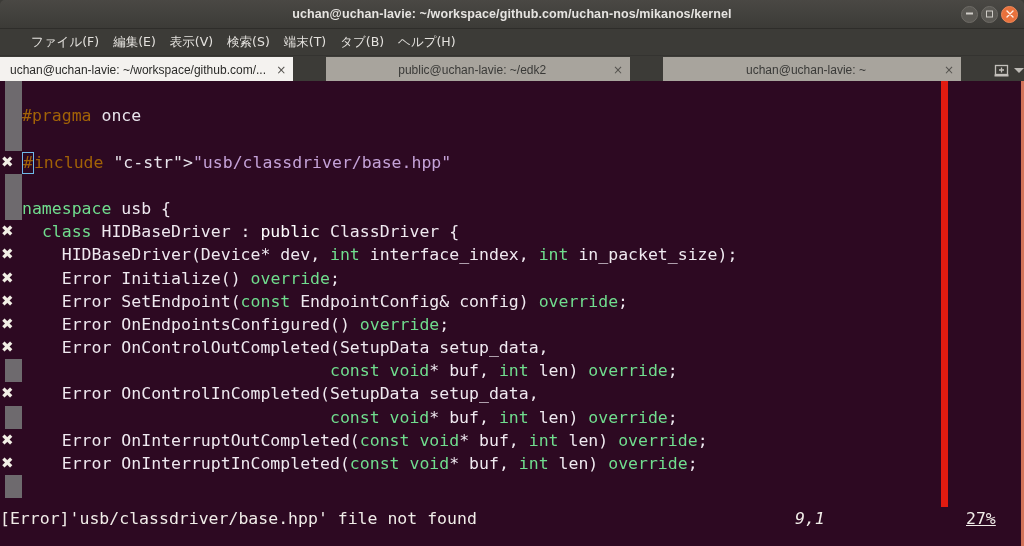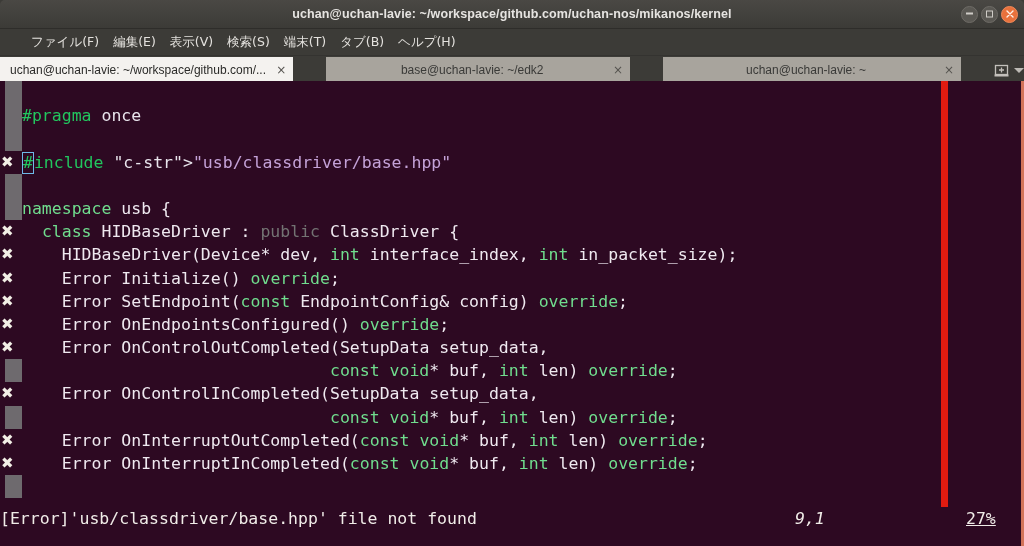--- a/index.html
+++ b/index.html
@@ -215,25 +215,25 @@
   }
   .codetext {
     position: absolute;
     left: 22px;
     top: 0;
     height: 23.2px;
     line-height: 23.2px;
     white-space: pre;
   }
   
-  .c-pre   { color: #22c55e; }          
+  .c-pre   { color: #a16207; }          
   .c-str   { color: #c4a2d8; }          
   .c-kw    { color: #70dd8e; }          
   .c-id    { color: #efe9f0; }          
-  .c-acc   { color: #737373; text-align: right; }          
+  .c-acc   { color: #ffffff; text-align: right; }          
   .cursor-box {
     display: inline-block;
     border: 1.5px solid #6fb9e8;
     box-sizing: border-box;
     line-height: 20px;
     height: 22px;
     margin: 0;
     padding: 0 0px;
   }
 
@@ -306,21 +306,21 @@
     <div class="menu-item">タブ(B)</div>
     <div class="menu-item">ヘルプ(H)</div>
   </div>
 
   <div id="tabbar">
     <div class="tab active" id="tab1">
       <span class="tab-label">uchan@uchan-lavie: ~/workspace/github.com/...</span>
       <span class="tab-close">×</span>
     </div>
     <div class="tab" id="tab2">
-      <span class="tab-label">base@uchan-lavie: ~/edk2</span>
+      <span class="tab-label">public@uchan-lavie: ~/edk2</span>
       <span class="tab-close">×</span>
     </div>
     <div class="tab" id="tab3">
       <span class="tab-label">uchan@uchan-lavie: ~</span>
       <span class="tab-close">×</span>
     </div>
     <div class="tabbar-right">
       <span class="newtab-icon">
         <svg width="15" height="15" viewBox="0 0 15 15">
           <rect x="1.5" y="2.5" width="12" height="9" fill="none" stroke="#c3c0bb" stroke-width="1.3"></rect>

